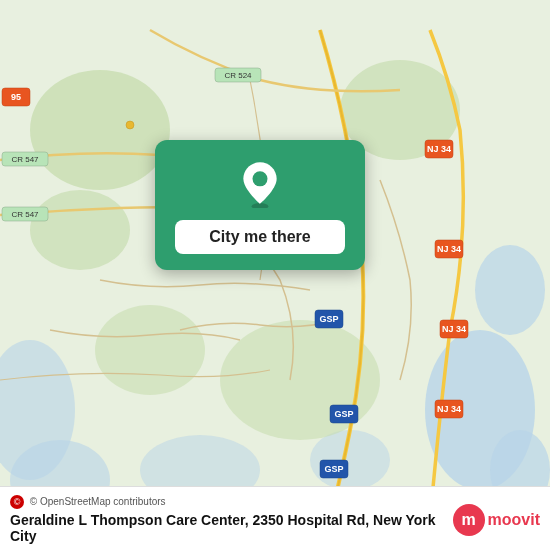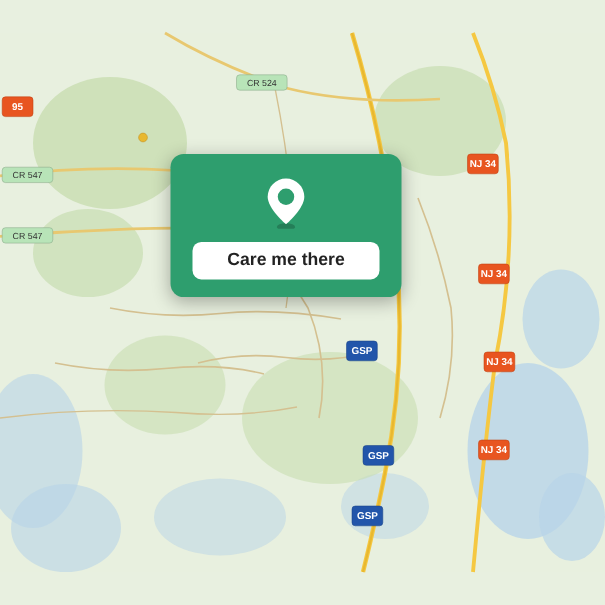--- a/index.html
+++ b/index.html
@@ -208,16 +208,31 @@
 
     <circle cx="130" cy="95" r="4" fill="#e8b830" stroke="#c09020" stroke-width="0.5"></circle>
   </svg>
 
   <div id="card">
     <svg id="location-pin" viewBox="0 0 50 60" xmlns="http://www.w3.org/2000/svg">
       <ellipse cx="25" cy="58" rx="10" ry="4" fill="rgba(0,0,0,0.2)"></ellipse>
       <path d="M25 5 C14 5 5 14 5 25 C5 38 25 55 25 55 C25 55 45 38 45 25 C45 14 36 5 25 5 Z" fill="white"></path>
       <circle cx="25" cy="25" r="9" fill="#2e9e6e"></circle>
     </svg>
-    <button id="take-me-there-btn">Care me there</button>
+    <button id="take-me-there-btn">City me there</button>
   </div>
 
+  <div id="bottom-bar">
+    <div id="bottom-left">
+      <div id="osm-credit">
+        <span id="osm-icon">©</span>
+        <span>© OpenStreetMap contributors</span>
+      </div>
+      <div id="location-title">Geraldine L Thompson Care Center, 2350 Hospital Rd, New York City</div>
+    </div>
+    <div id="moovit-logo">
+      <div id="moovit-m">m</div>
+      <div id="moovit-text">
+        <span>moo</span><span>v</span><span>it</span>
+      </div>
+    </div>
+  </div>
 </div>
 
 </body></html>

